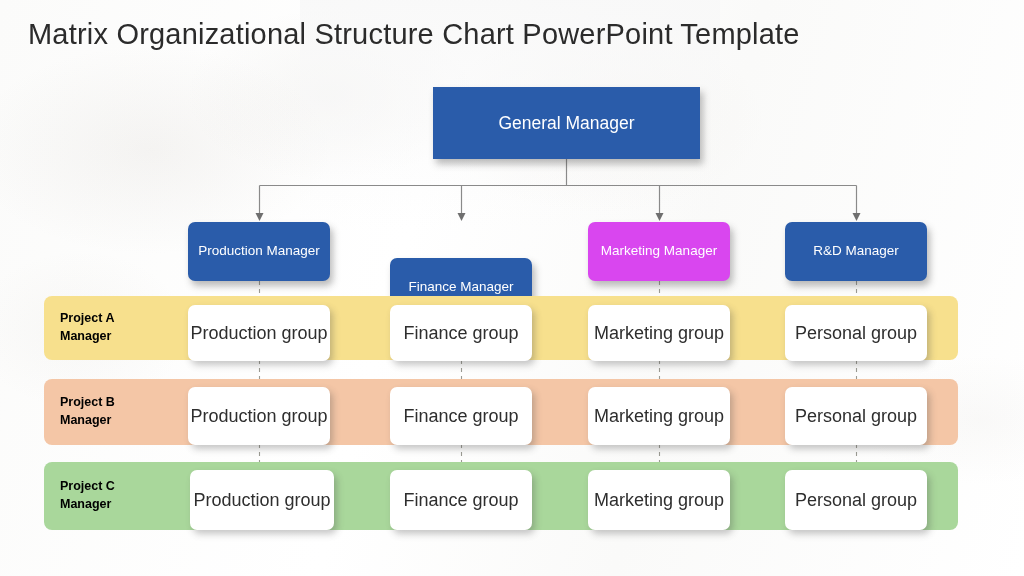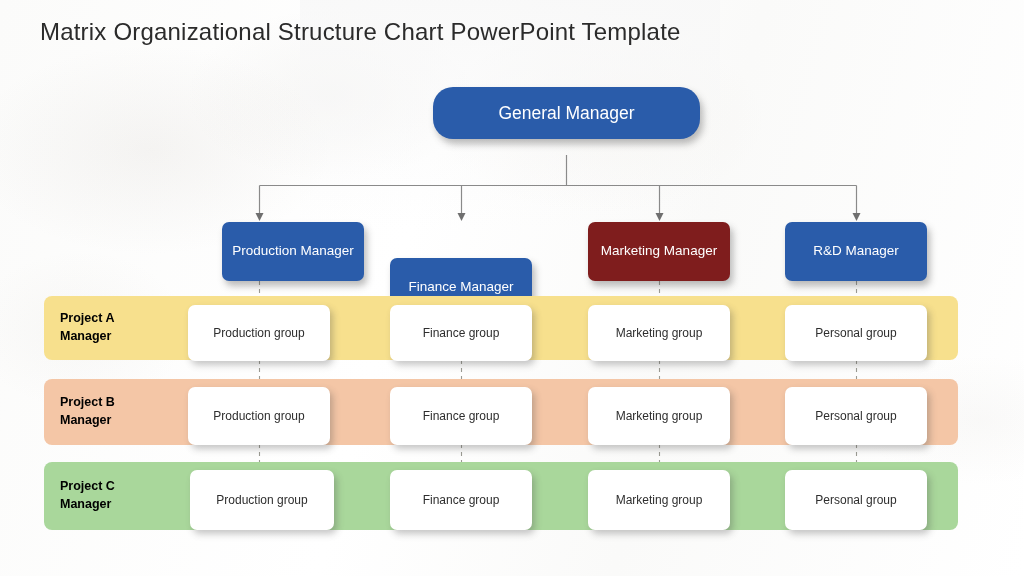--- a/index.html
+++ b/index.html
@@ -30,23 +30,23 @@
   #wash {
     position: absolute;
     left: 300px; top: 0; width: 420px; height: 230px;
     background: linear-gradient(180deg, rgba(248,248,248,0.85), rgba(255,255,255,0));
     pointer-events: none;
   }
 
   
   .title {
     position: absolute;
-    left: 40px;
+    left: 28px;
     top: 18px;
-    font-size: 24px;
+    font-size: 29px;
     letter-spacing: 0.2px;
     color: #2b2b2b;
     white-space: nowrap;
   }
 
   
   .blue-box {
     position: absolute;
     background: #2a5caa;
     border-radius: 7px;
@@ -55,23 +55,23 @@
     align-items: center;
     justify-content: center;
     box-shadow: 3px 5px 7px rgba(60,60,60,0.34);
     text-align: center;
     line-height: 1.2;
   }
   .gm {
     left: 433px;
     top: 87px;
     width: 267px;
-    height: 52px;
+    height: 72px;
     font-size: 17.5px;
-    border-radius: 20px;
+    border-radius: 0;
   }
   .mgr {
     top: 222px;
     height: 59px;
     font-size: 13.5px;
   }
 
   
   #wires {
     position: absolute;
@@ -100,21 +100,21 @@
   }
 
   
   .card {
     position: absolute;
     background: #ffffff;
     border-radius: 7px;
     display: flex;
     align-items: center;
     justify-content: center;
-    font-size: 12px;
+    font-size: 18px;
     color: #2e2e2e;
     box-shadow: 3px 4px 7px rgba(70,70,70,0.30);
   }
 </style>
 </head>
 <body>
 
 <div id="slide"></div>
 <div id="wash"></div>
 
@@ -153,23 +153,23 @@
 
     <path d="M259.5,444 L259.5,472"></path>
     <path d="M461.5,444 L461.5,472"></path>
     <path d="M659.5,444 L659.5,472"></path>
     <path d="M856.5,444 L856.5,472"></path>
   </g>
 </svg>
 
 <div class="blue-box gm" style="background: rgb(42, 92, 170);">General Manager</div>
 
-<div class="blue-box mgr" style="left: 188px; width: 142px; background: rgb(42, 92, 170); margin-left: 34px;">Production Manager</div>
+<div class="blue-box mgr" style="left: 188px; width: 142px; background: rgb(42, 92, 170);">Production Manager</div>
 <div class="blue-box mgr" style="left: 390px; width: 142px; background: rgb(42, 92, 170); margin-top: 36px;">Finance Manager</div>
-<div class="blue-box mgr" style="left: 588px; width: 142px; background: #7f1d1d;">Marketing Manager</div>
+<div class="blue-box mgr" style="left: 588px; width: 142px; background: #d946ef;">Marketing Manager</div>
 <div class="blue-box mgr" style="left: 785px; width: 142px; background: rgb(42, 92, 170);">R&amp;D Manager</div>
 
 <div class="band" id="band-a" style="top: 296px; height: 64px; background: rgb(247, 224, 141);">
   <div class="band-label">Project A
 Manager</div>
 </div>
 <div class="card" style="left: 188px; top: 305px; width: 142px; height: 56px; background: rgb(255, 255, 255);">Production group</div>
 <div class="card" style="left: 390px; top: 305px; width: 142px; height: 56px; background: rgb(255, 255, 255);">Finance group</div>
 <div class="card" style="left: 588px; top: 305px; width: 142px; height: 56px; background: rgb(255, 255, 255);">Marketing group</div>
 <div class="card" style="left: 785px; top: 305px; width: 142px; height: 56px; background: rgb(255, 255, 255);">Personal group</div>

